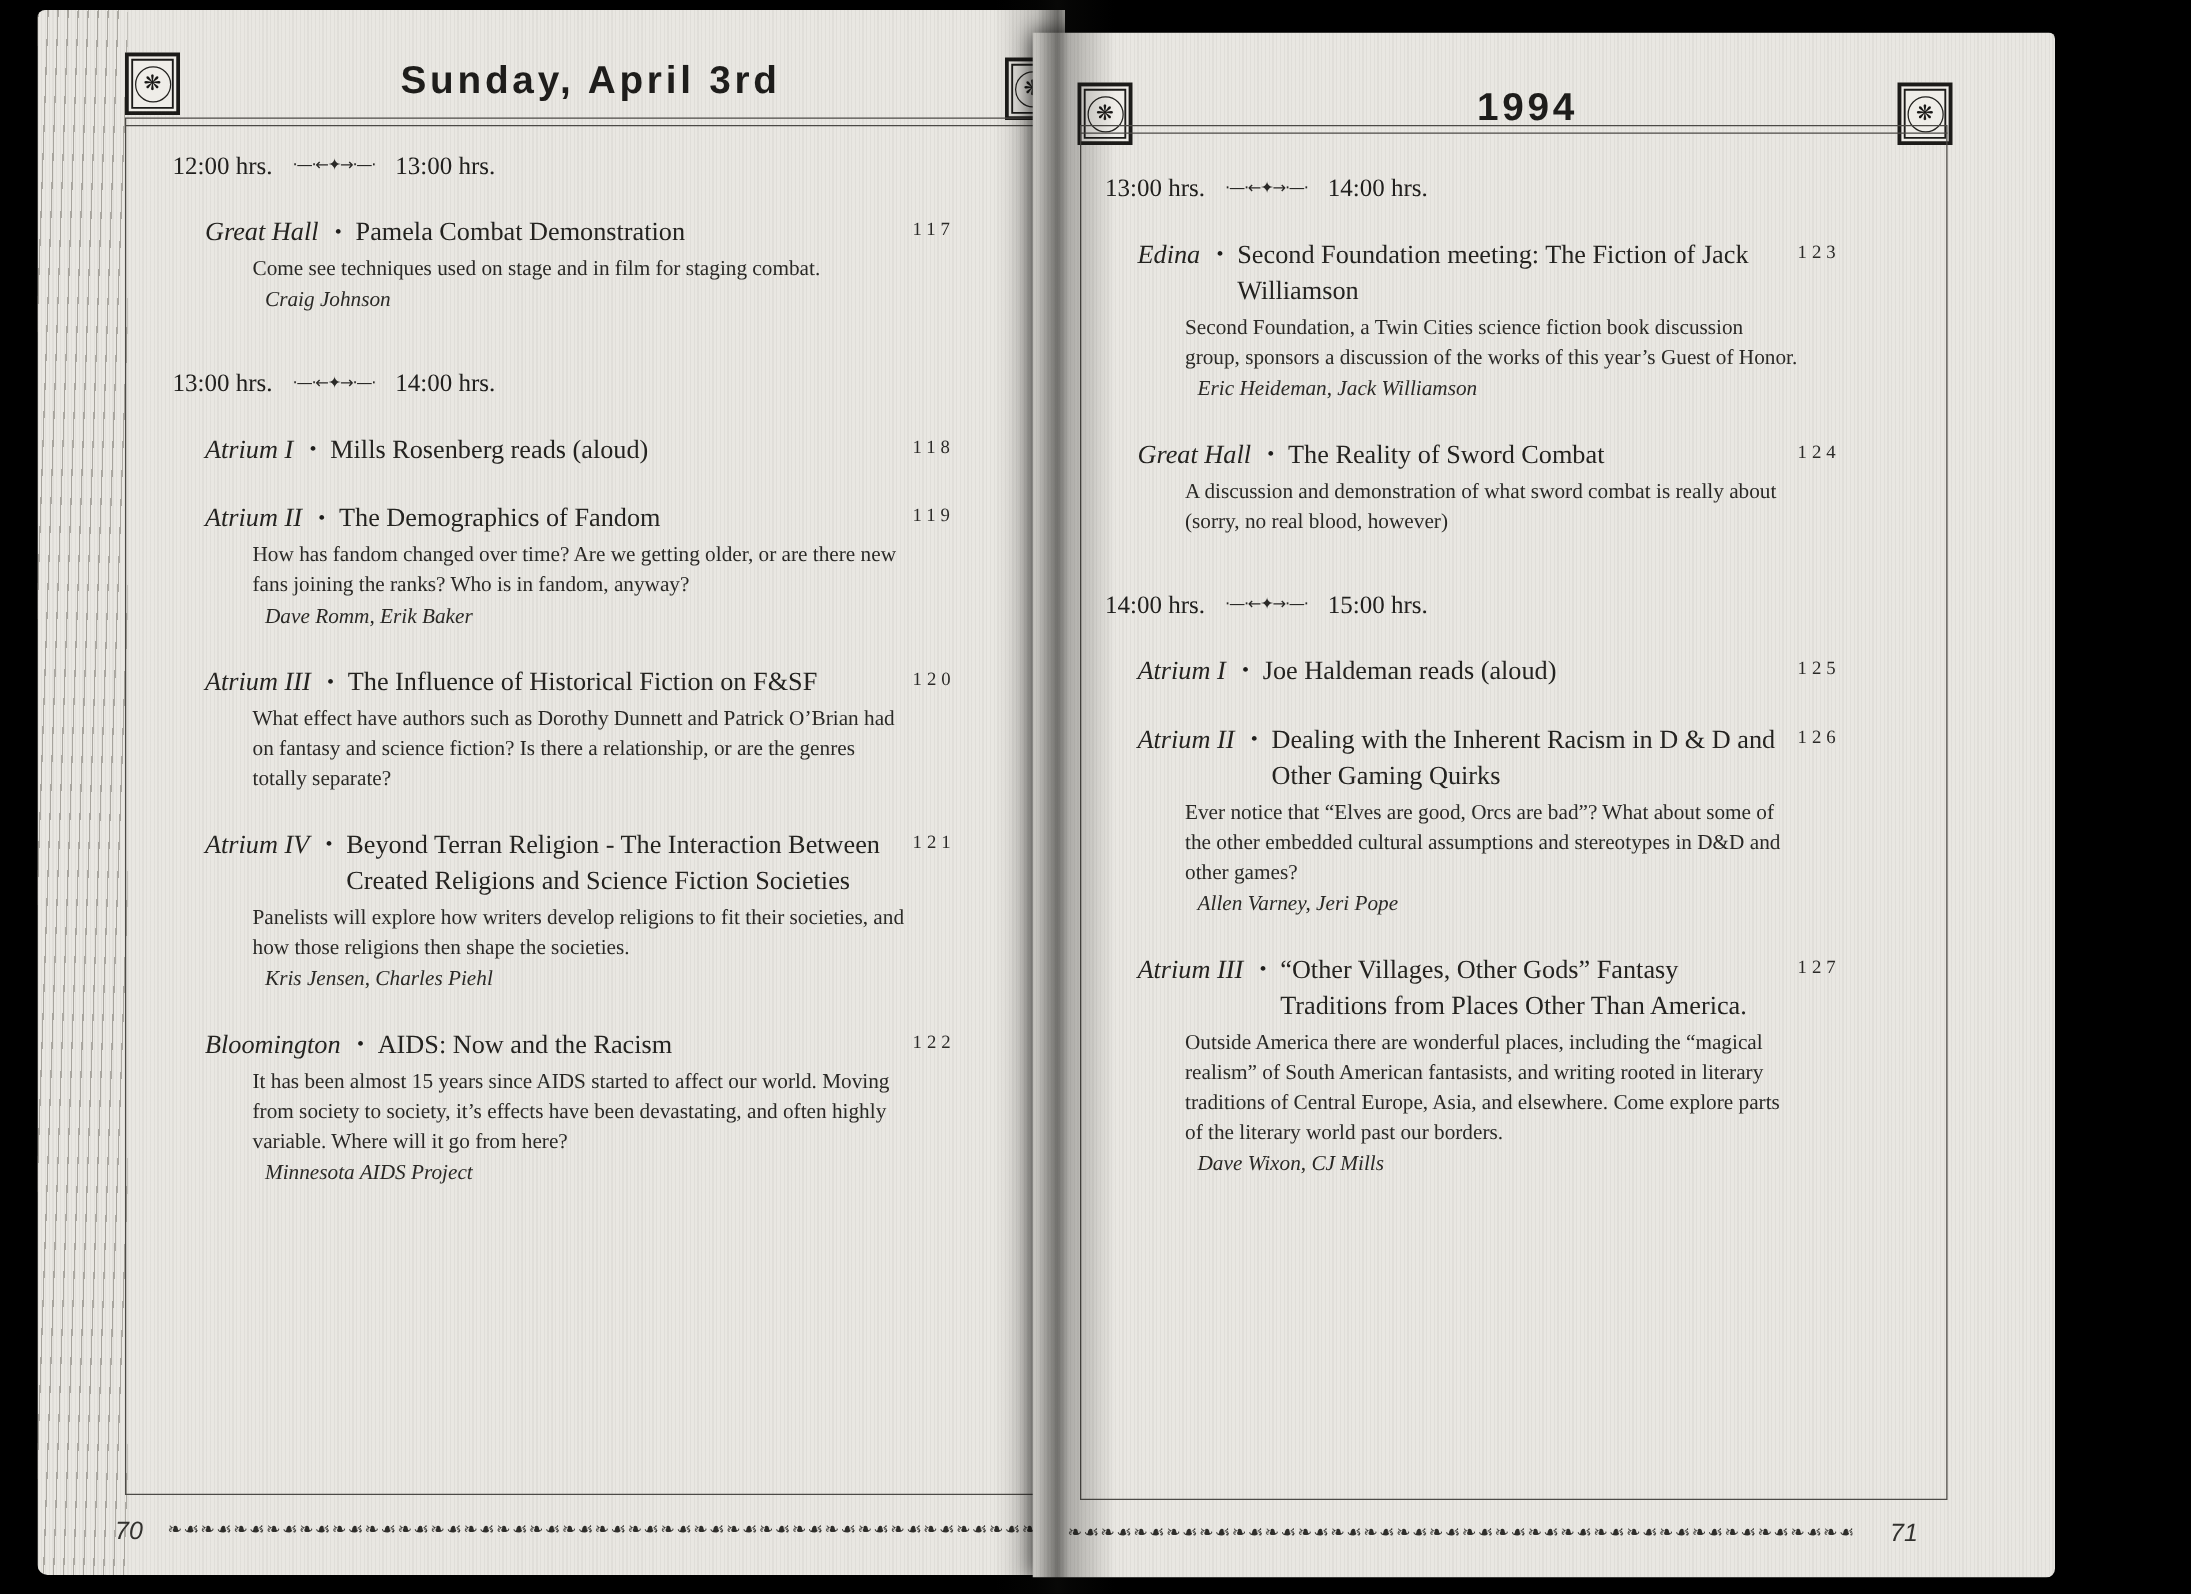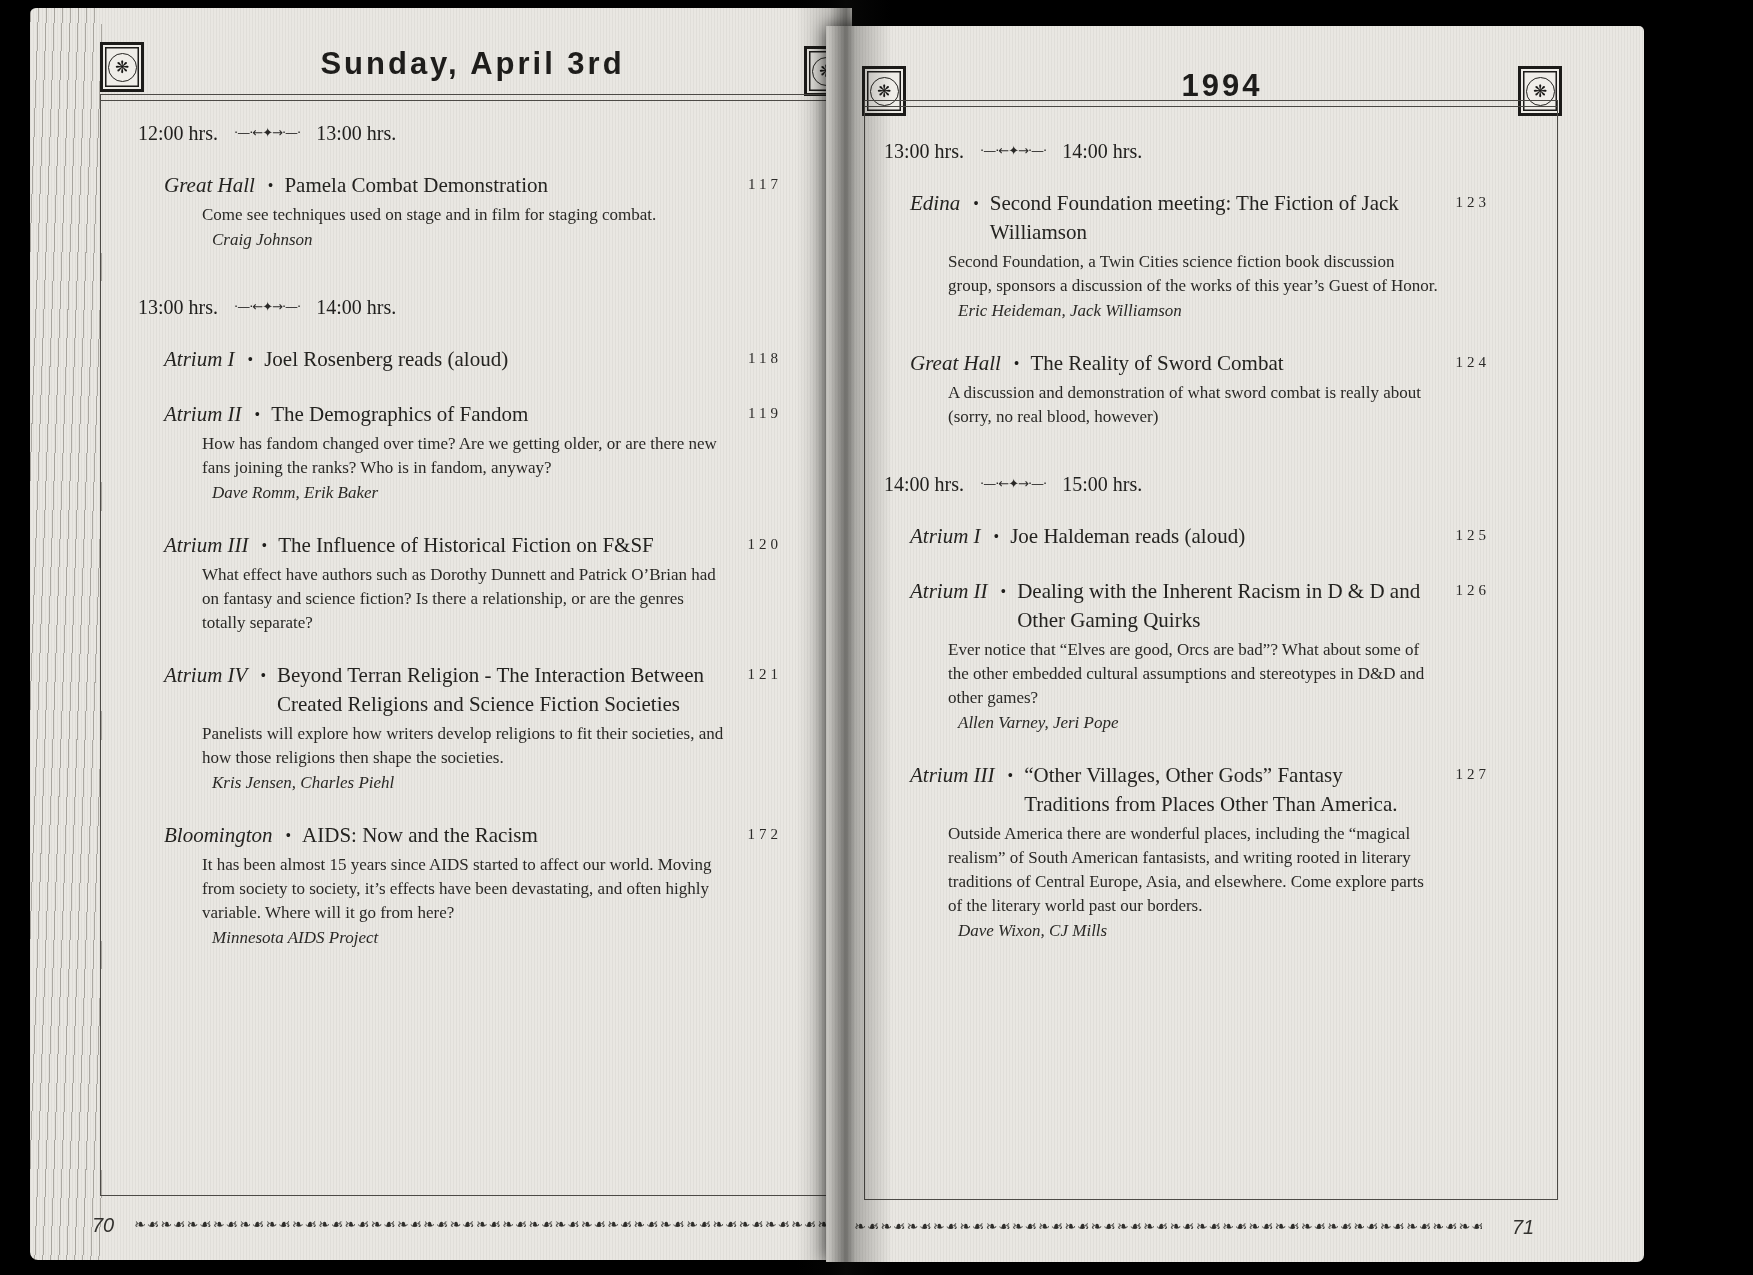--- a/index.html
+++ b/index.html
@@ -47,21 +47,21 @@
   .time-row:first-child{margin-top:14px;}
   .time-sep{margin:0 16px;font-size:13px;letter-spacing:-1px;color:#2a2927;
             font-family:"DejaVu Sans", sans-serif;position:relative;top:-3px;}
 
   .event{margin:26px 0 0 32px;}
   .ev-head{display:flex;align-items:flex-start;}
   .ev-loc{font-style:italic;font-size:21px;line-height:29px;white-space:nowrap;color:#242320;}
   .ev-bullet{margin:0 11px 0 13px;font-size:16px;line-height:29px;color:#1f1e1c;}
   .ev-title{flex:1 1 auto;font-size:21px;line-height:29px;color:#242320;}
   .ev-num{flex:0 0 52px;margin-left:17px;padding-top:5px;font-size:15px;
-          letter-spacing:4px;color:#2b2a28;text-align:right;}
+          letter-spacing:4px;color:#2b2a28;text-align:left;}
   .ev-desc{margin:3px 52px 0 38px;font-size:17px;line-height:24px;color:#2a2926;}
   .ev-ppl{margin:1px 52px 0 48px;font-style:italic;font-size:17px;line-height:24px;color:#2a2926;}
 
   .footer{position:absolute;bottom:16px;left:0;width:100%;height:30px;font-style:italic;}
   .pgnum{position:absolute;font-family:"Liberation Sans", sans-serif;
          font-size:20px;color:#32312e;top:0;}
   .page-left .pgnum{left:62px;}
   .page-right .pgnum{left:666px;margin-left:20px;}
   .chain{position:absolute;top:2px;white-space:nowrap;overflow:hidden;
          font-size:14px;letter-spacing:1px;color:#2f2e2b;
@@ -100,21 +100,21 @@
       </div>
       <div class="time-row">
         <span class="time">13:00 hrs.</span>
         <span class="time-sep">·—·←✦→·—·</span>
         <span class="time">14:00 hrs.</span>
       </div>
       <div class="event">
         <div class="ev-head">
           <span class="ev-loc">Atrium I</span>
           <span class="ev-bullet">•</span>
-          <span class="ev-title">Joel Rosenberg reads (aloud)</span>
+          <span class="ev-title">Mills Rosenberg reads (aloud)</span>
           <span class="ev-num">118</span>
         </div>
       </div>
       <div class="event">
         <div class="ev-head">
           <span class="ev-loc">Atrium II</span>
           <span class="ev-bullet">•</span>
           <span class="ev-title">The Demographics of Fandom</span>
           <span class="ev-num">119</span>
         </div>
@@ -138,21 +138,21 @@
           <span class="ev-num">121</span>
         </div>
         <div class="ev-desc">Panelists will explore how writers develop religions to fit their societies, and how those religions then shape the societies.</div>
         <div class="ev-ppl">Kris Jensen, Charles Piehl</div>
       </div>
       <div class="event">
         <div class="ev-head">
           <span class="ev-loc">Bloomington</span>
           <span class="ev-bullet">•</span>
           <span class="ev-title">AIDS: Now and the Racism</span>
-          <span class="ev-num">172</span>
+          <span class="ev-num">122</span>
         </div>
         <div class="ev-desc">It has been almost 15 years since AIDS started to affect our world. Moving from society to society, it’s effects have been devastating, and often highly variable.  Where will it go from here?</div>
         <div class="ev-ppl">Minnesota AIDS Project</div>
       </div>
     </div>
   <div class="footer">
     <span class="pgnum">70</span>
     <span class="chain">❧☙❧☙❧☙❧☙❧☙❧☙❧☙❧☙❧☙❧☙❧☙❧☙❧☙❧☙❧☙❧☙❧☙❧☙❧☙❧☙❧☙❧☙❧☙❧☙❧☙❧☙❧☙❧☙❧☙❧☙❧☙❧☙❧☙❧☙❧☙❧☙</span>
   </div>
 </div>

